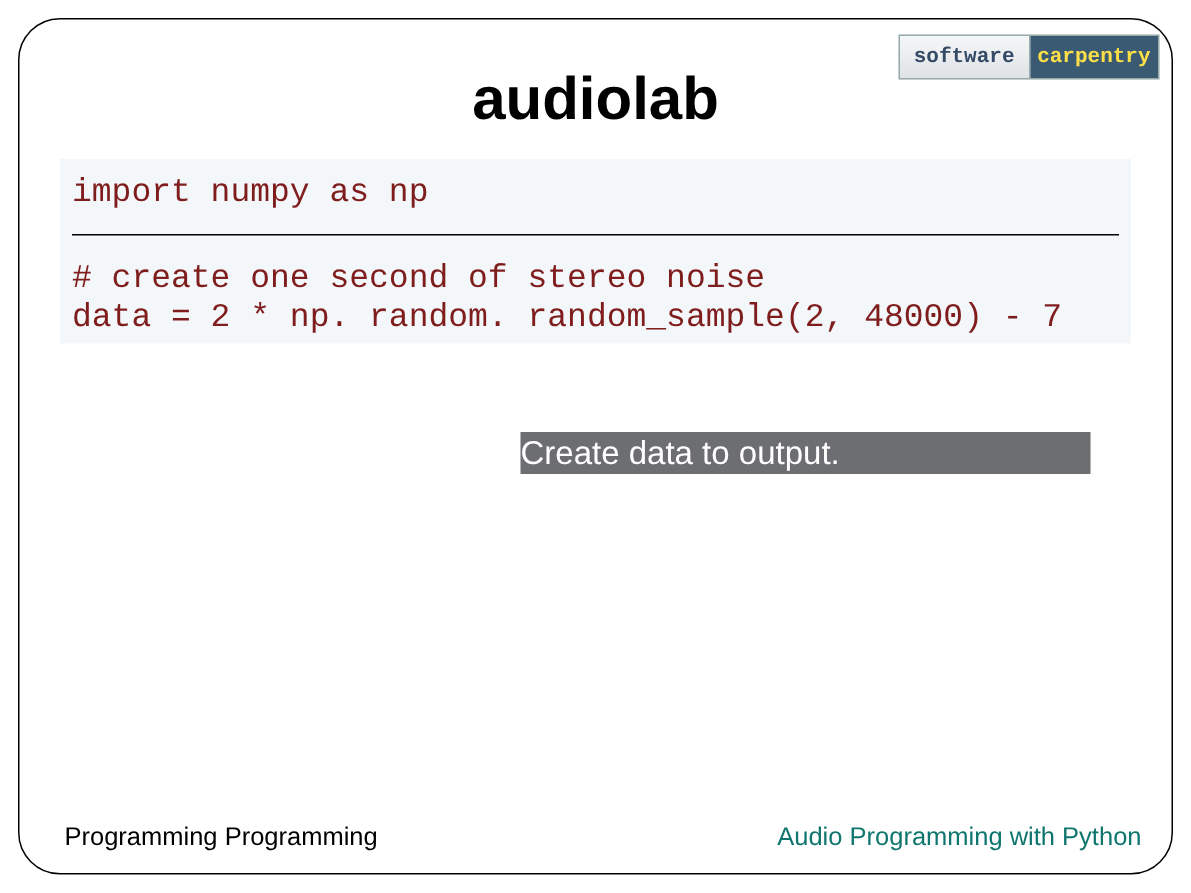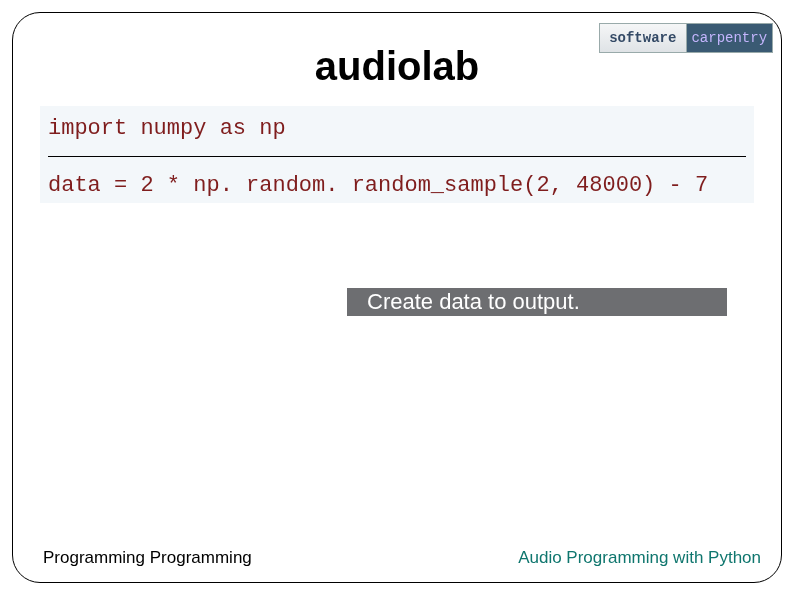--- a/index.html
+++ b/index.html
@@ -40,22 +40,23 @@
     font-weight: bold;
     color: #344a66;
     background: linear-gradient(#f5f6f7,#dfe3e6);
     border-right: 1px solid #9aa;
   }
   .logo-right {
     flex: 1;
     display: flex;
     align-items: center;
     justify-content: center;
-    color: #c4b5fd;
+    color: #fde047;
     background: #3a5a73;
+    font-weight: bold;
   }
   .title {
     position: absolute;
     top: 44px;
     left: 0;
     right: 0;
     text-align: center;
     font-size: 40px;
     font-weight: 700;
     color: #000;
@@ -82,21 +83,21 @@
   }
   .callout {
     position: absolute;
     left: 347px;
     top: 288px;
     width: 380px;
     height: 28px;
     background: #6d6e71;
     color: #fff;
     font-size: 22px;
-    padding-left: 20px;
+    padding-left: 0;
     display: flex;
     align-items: center;
   }
   .footer-left {
     position: absolute;
     left: 43px;
     bottom: 27px;
     font-size: 17px;
     color: #000;
   }
@@ -118,20 +119,21 @@
   <div class="logo">
     <div class="logo-left">software</div>
     <div class="logo-right">carpentry</div>
   </div>
 
   <div class="title">audiolab</div>
 
   <div class="codeblock">
     <div class="code">import numpy as np</div>
     <hr class="code-hr">
+    <div class="code"># create one second of stereo noise</div>
     <div class="code">data = 2 * np. random. random_sample(2, 48000) - 7</div>
   </div>
 
   <div class="callout">
     <span>Create data to output.</span>
   </div>
 
   <div class="footer-left">Programming Programming</div>
   <div class="footer-right">Audio Programming with Python</div>
 

